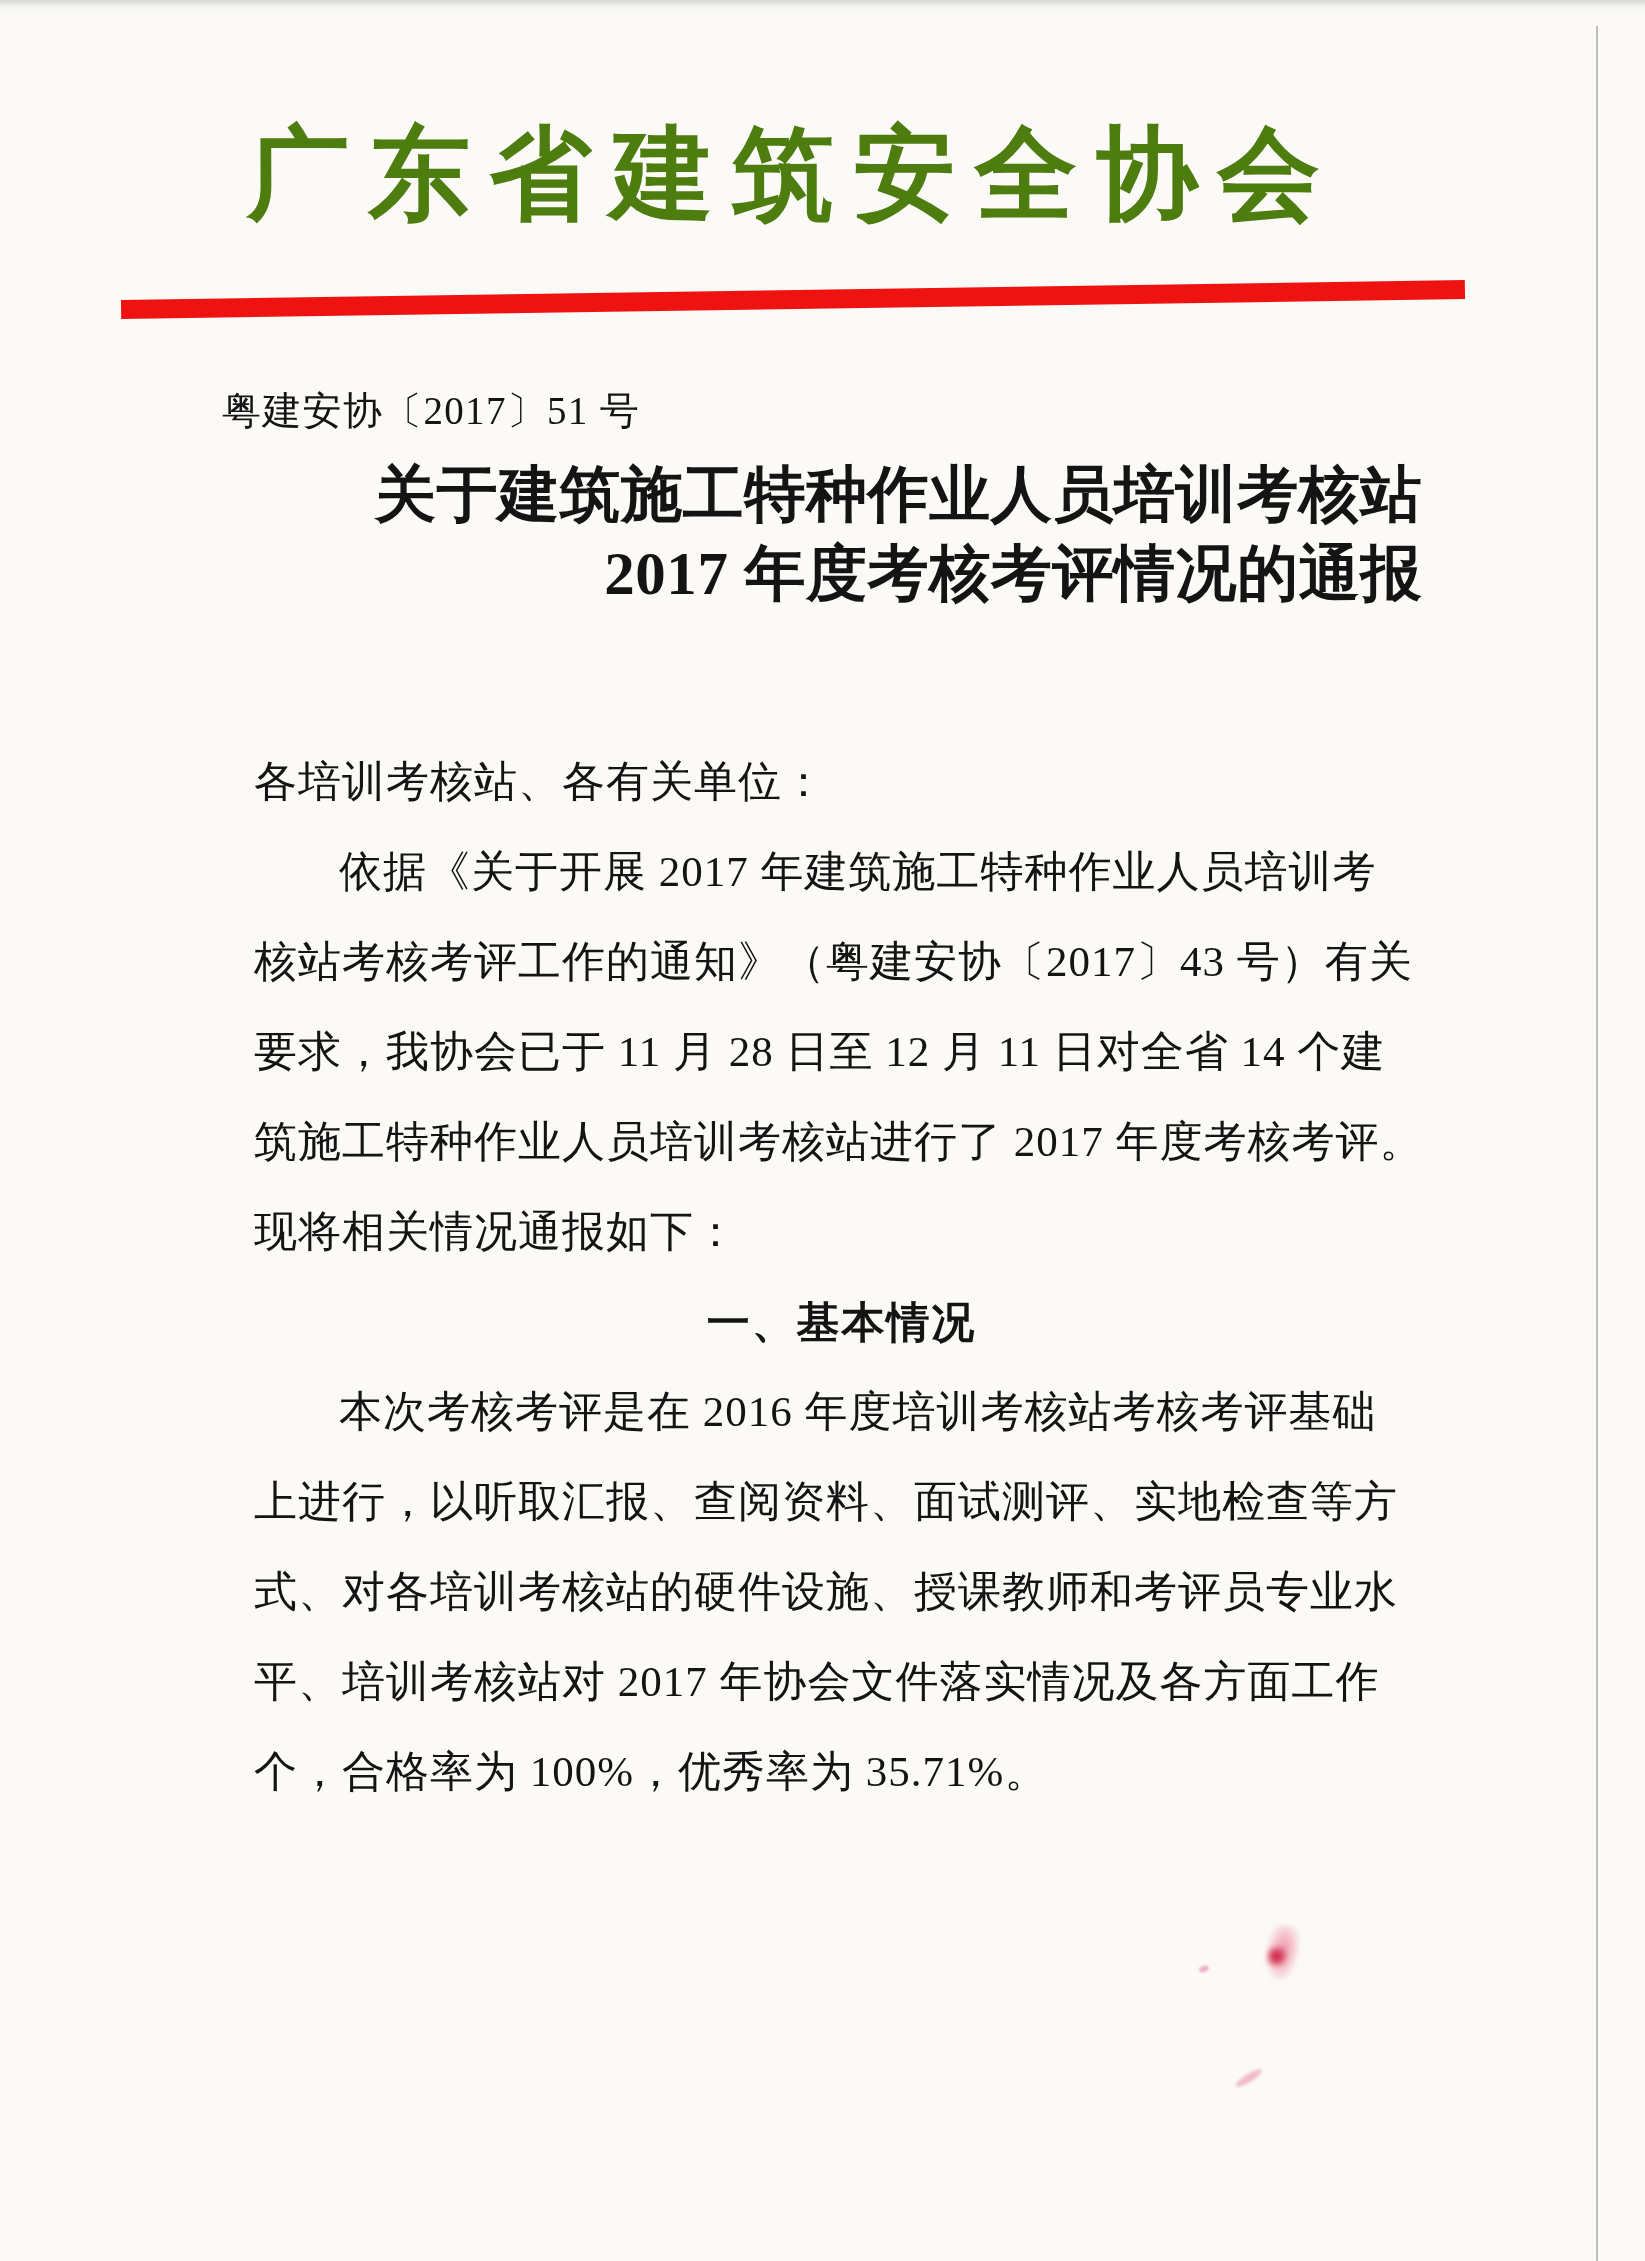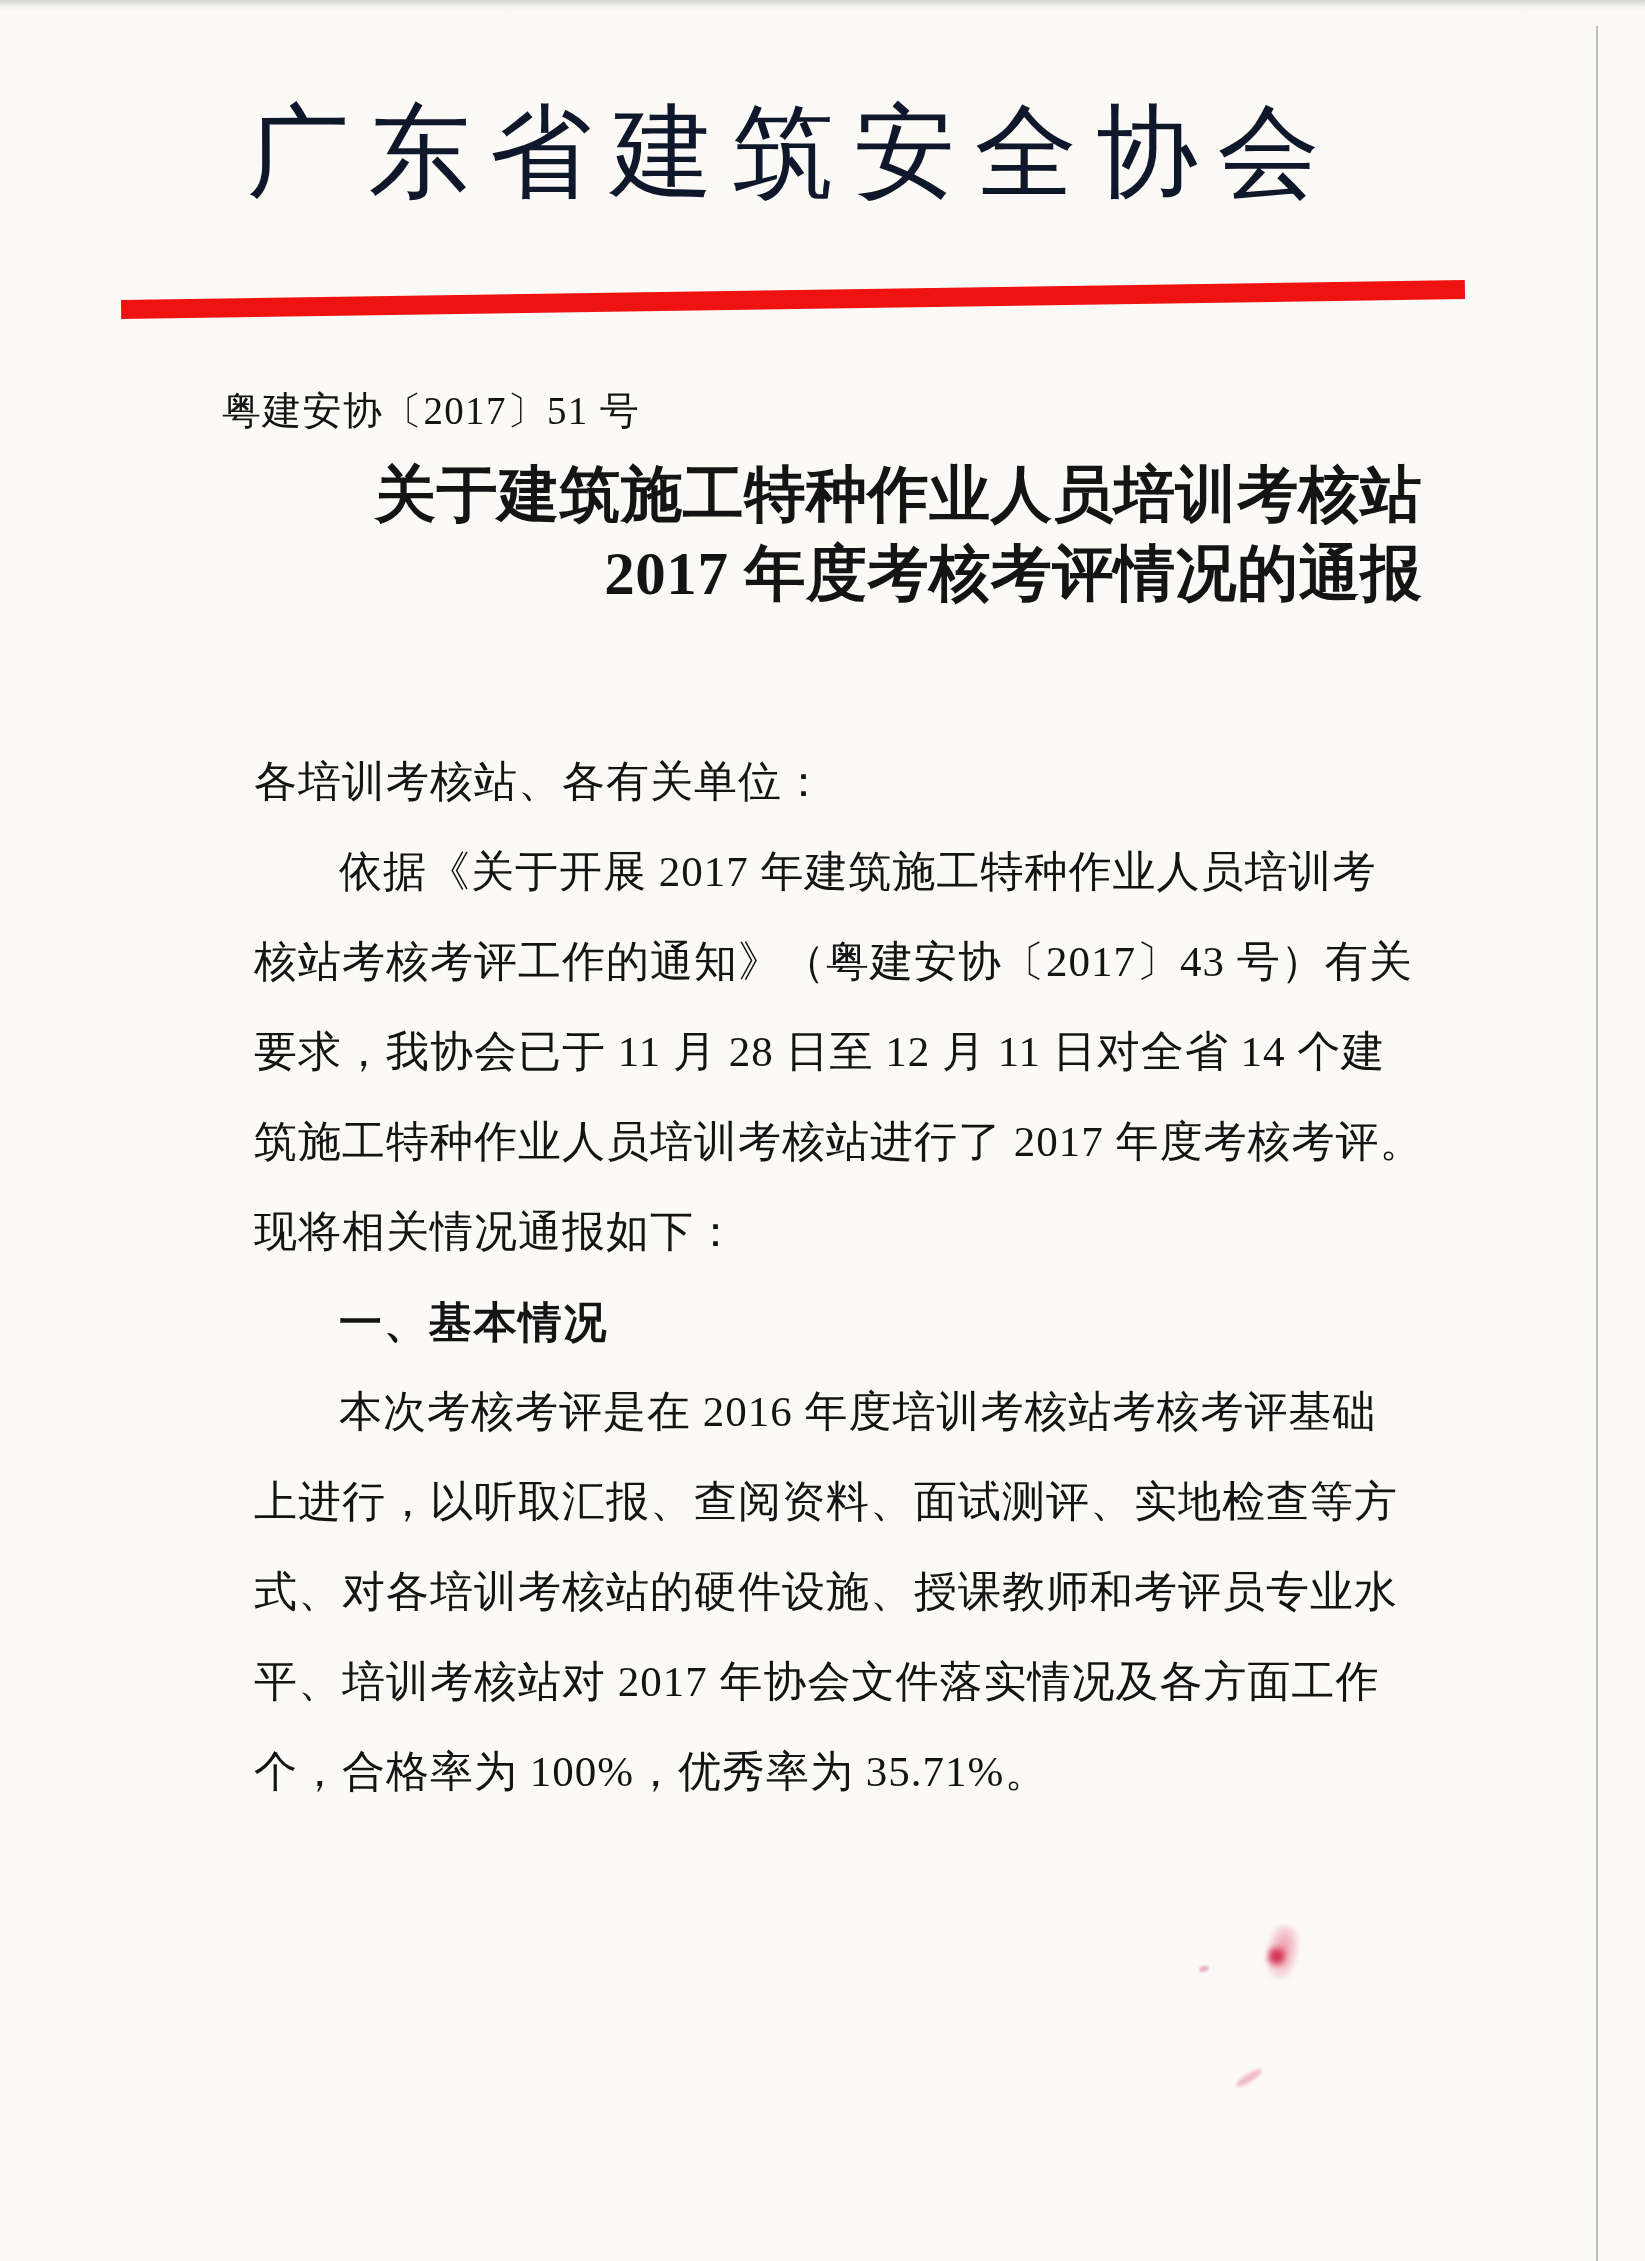--- a/index.html
+++ b/index.html
@@ -16,24 +16,24 @@
     position:absolute;left:0;top:0;width:1645px;height:11.6px;
     background:linear-gradient(180deg,rgba(150,150,150,.38),rgba(205,205,205,.15) 55%,rgba(255,255,255,0));
   }
   .scan-right-edge{
     position:absolute;left:1596px;top:26px;width:1.9px;height:2235px;
     background:rgba(140,140,140,.55);
   }
 
   
   .letterhead{
-    position:absolute;left:247px;top:100px;
-    font-size:102px;line-height:106px;font-weight:400;
+    position:absolute;left:247px;top:122px;
+    font-size:102px;line-height:106px;font-weight:700;
     letter-spacing:19.3px;white-space:nowrap;
-    color:#0f172a;
+    color:#4d7c0f;
   }
   .red-rule{
     position:absolute;left:121px;top:290px;width:1344px;height:19.3px;
     background:#ee1310;
     transform:rotate(-0.85deg);
   }
 
   
   .doc-number{
     position:absolute;left:222px;top:385px;width:1122px;
@@ -48,21 +48,21 @@
   }
   .title-line1{font-size:61px;line-height:79px;letter-spacing:0.6px;white-space:nowrap;}
   .title-line2{font-size:61px;line-height:79px;letter-spacing:0.6px;white-space:nowrap;margin-top:0;}
 
   
   .body-block{
     position:absolute;left:222px;top:737px;width:1122px;
     font-size:43px;letter-spacing:1px;
   }
   .line{height:90px;line-height:90px;white-space:nowrap;margin-left:32px;}
-  .indent{padding-left:85px;}
+  .indent{padding-left:85px;text-align:center;}
   .heading{
     font-family:"Liberation Sans","DejaVu Sans",sans-serif;
     font-weight:700;letter-spacing:1.9px;
   }
 
   
   .ink-stain{
     position:absolute;left:1267px;top:1926px;width:31px;height:54px;
     background:
       radial-gradient(circle at 32% 58%, rgba(205,25,60,.85) 0 9%, rgba(205,25,60,0) 32%),

